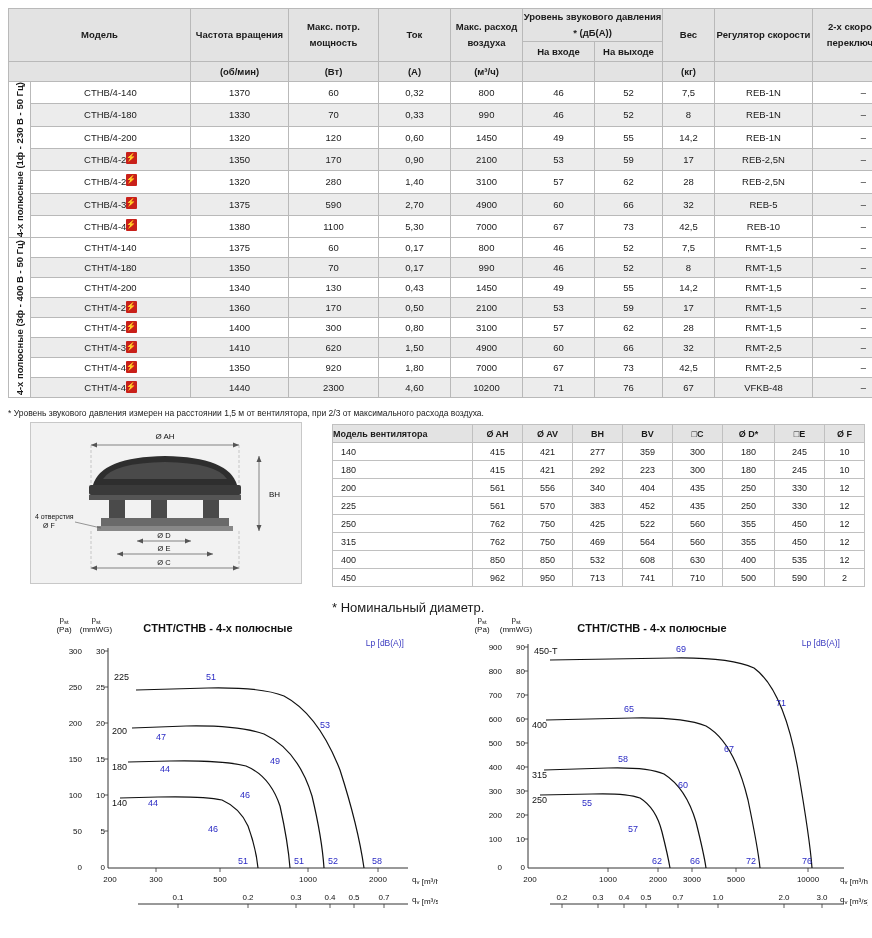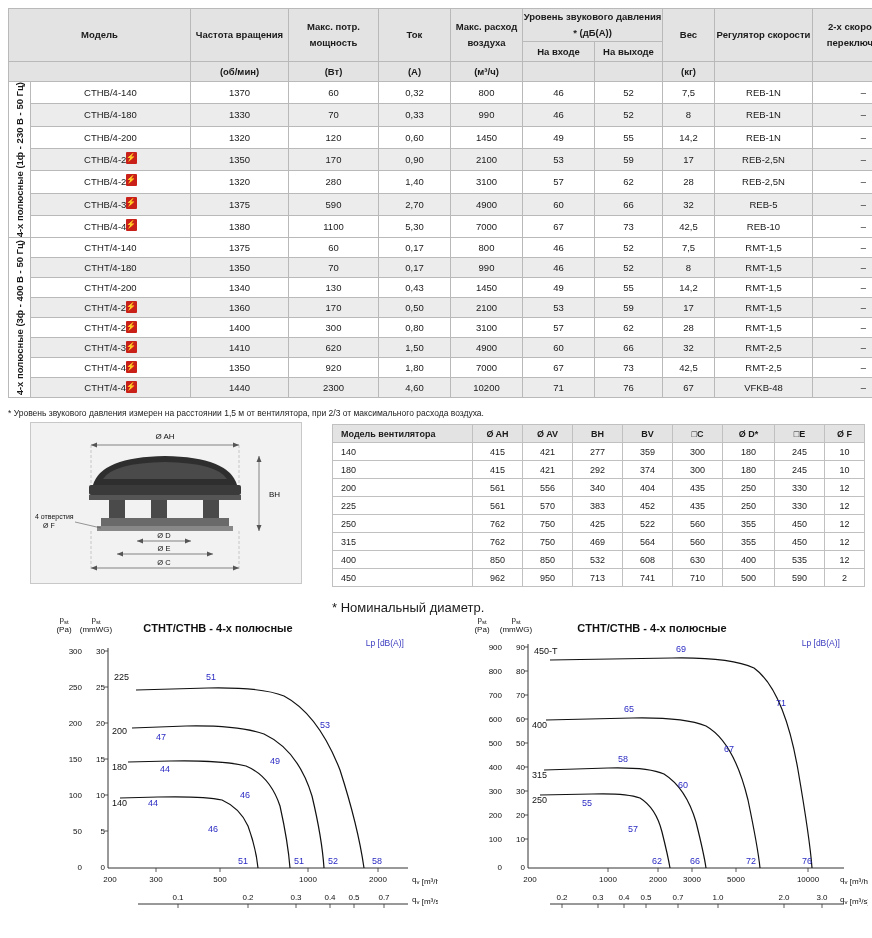--- a/index.html
+++ b/index.html
@@ -386,21 +386,21 @@
         <col style="width:50px">
         <col style="width:50px">
       <col style="width:50px">
         <col style="width:50px">
         <col style="width:52px">
         <col style="width:50px">
         <col style="width:40px">
     </colgroup>
     <thead>
         <tr id="dim-head">
-          <th style="text-align: left; padding-left: 8px;">Модель вентилятора</th>
+          <th style="text-align: left; padding-left: 0;">Модель вентилятора</th>
           <th>Ø AH</th>
           <th>Ø AV</th>
           <th>BH</th>
           <th>BV</th>
           <th>□C</th>
           <th>Ø D*</th>
           <th>□E</th>
           <th>Ø F</th>
         </tr>
       </thead>
@@ -414,21 +414,21 @@
           <td>300</td>
           <td>180</td>
           <td>245</td>
           <td>10</td>
         </tr>
         <tr>
           <td class="m">180</td>
           <td>415</td>
           <td>421</td>
           <td>292</td>
-          <td>374</td>
+          <td>223</td>
           <td>300</td>
           <td>180</td>
           <td>245</td>
           <td>10</td>
         </tr>
         <tr>
           <td class="m">200</td>
           <td>561</td>
           <td>556</td>
           <td>340</td>

